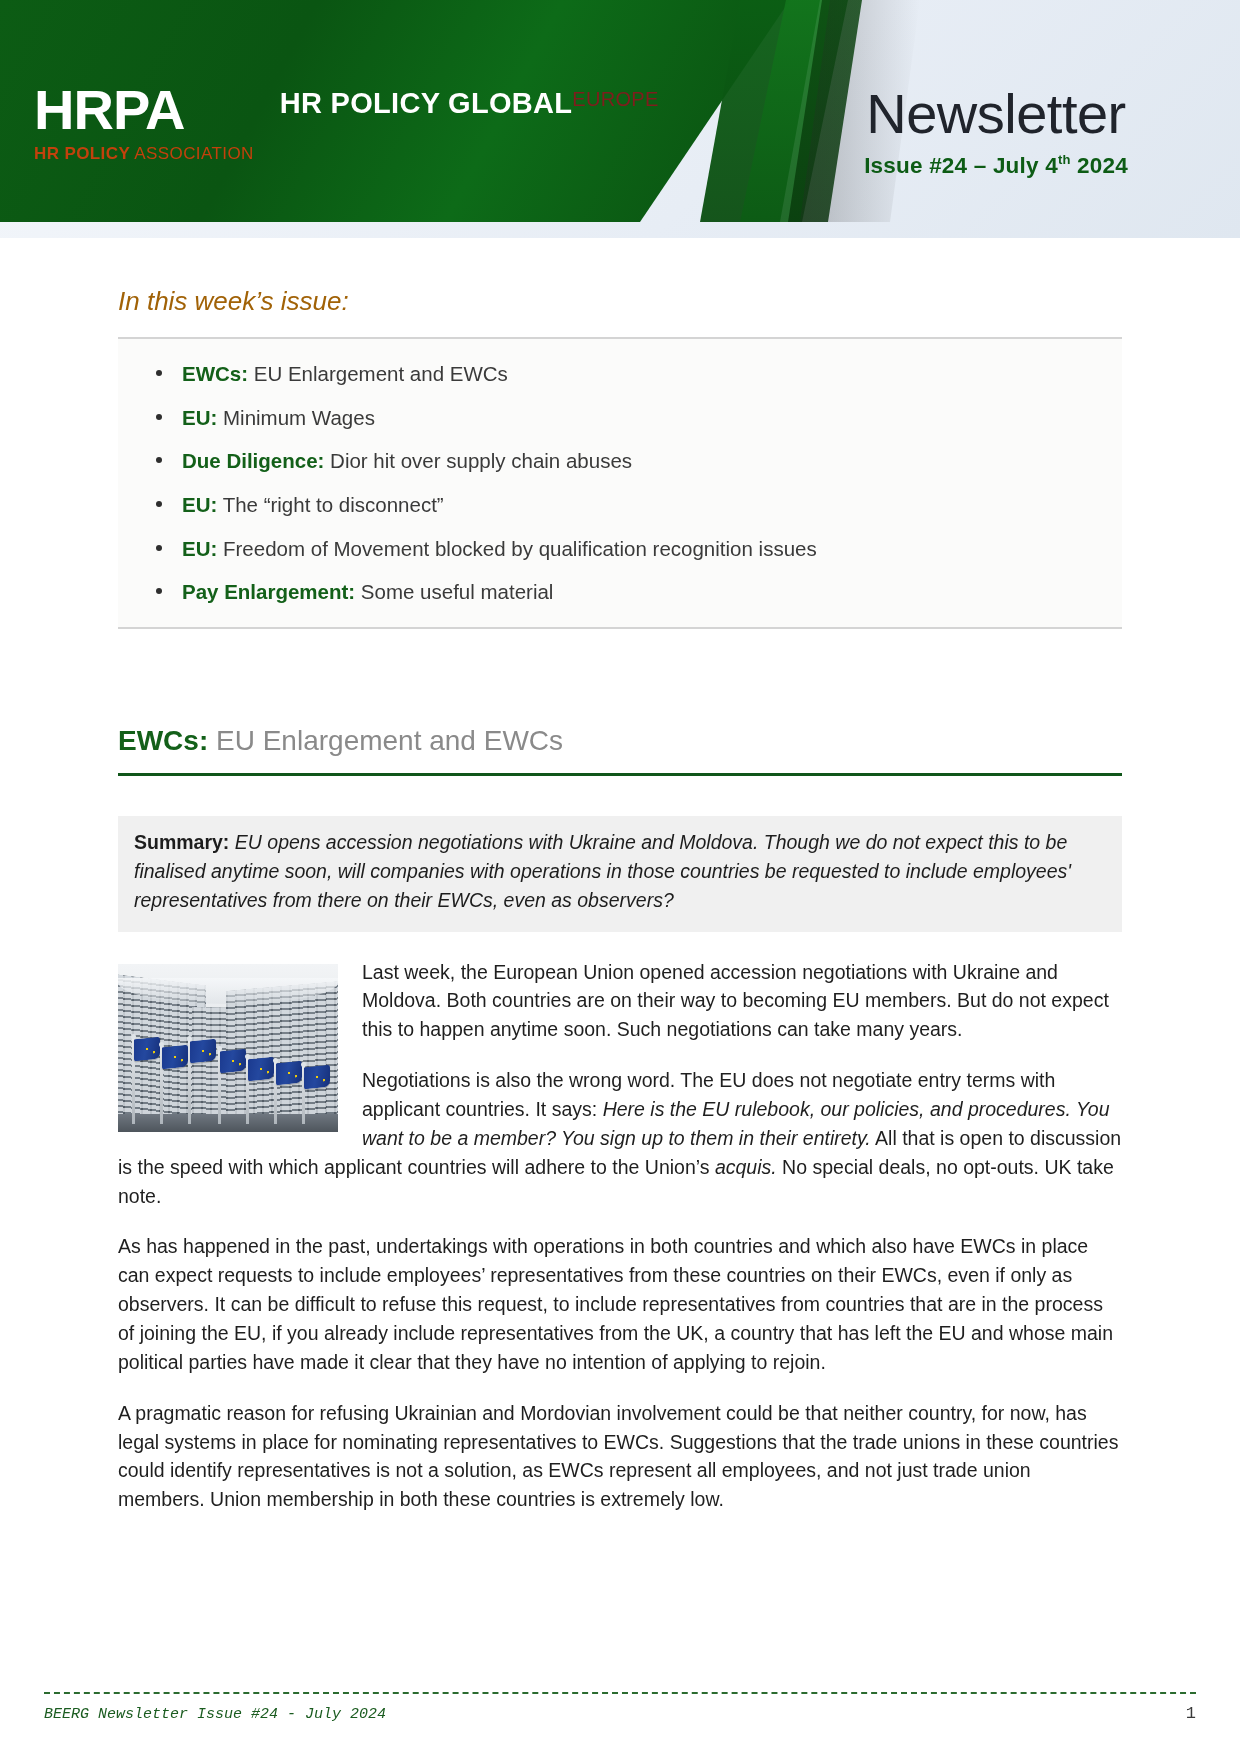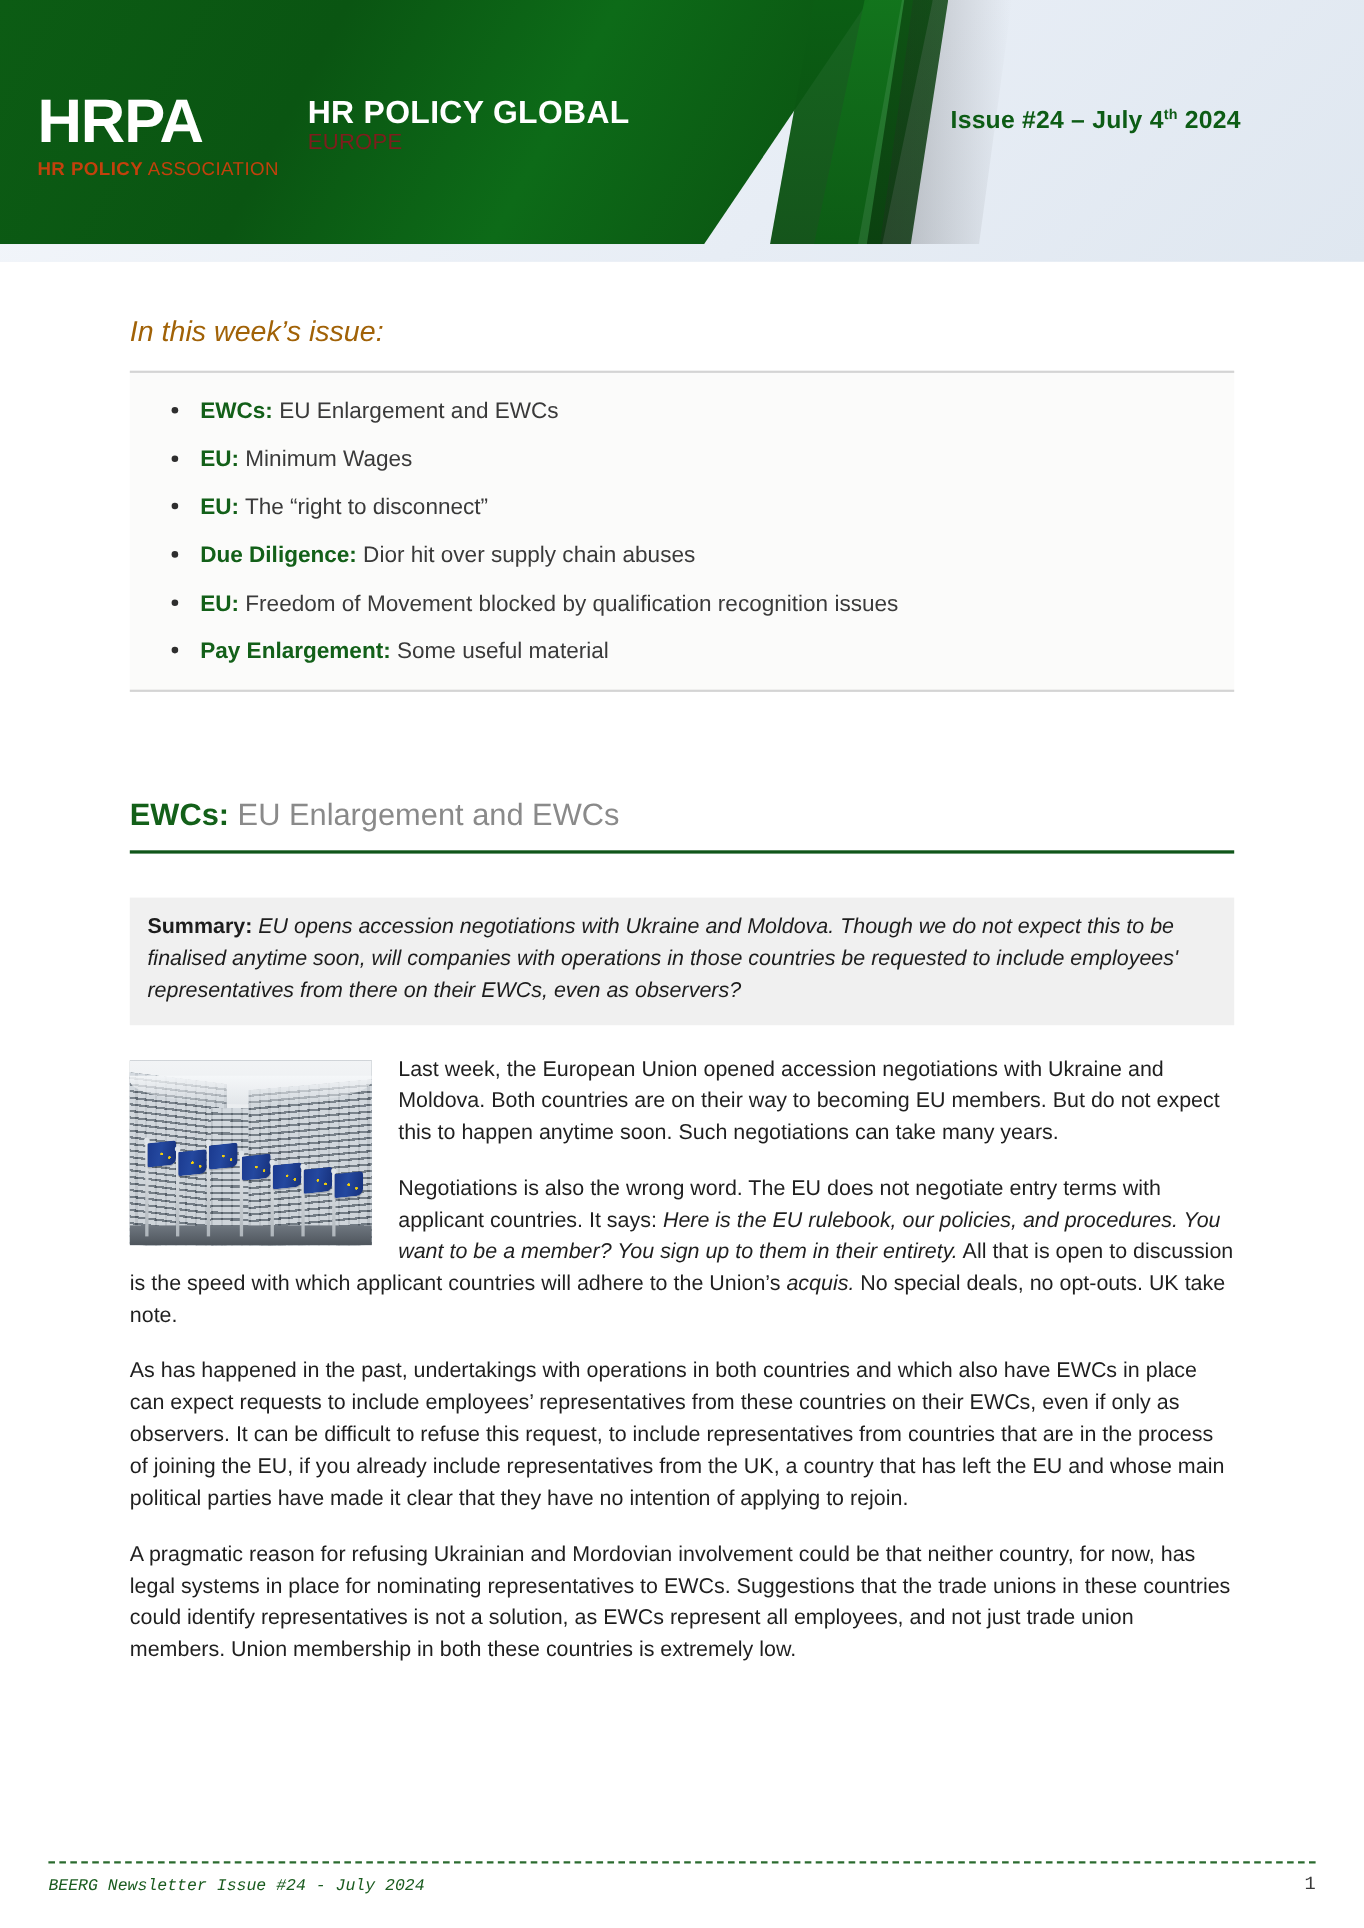--- a/index.html
+++ b/index.html
@@ -92,21 +92,21 @@
     color: #c2410c;
     letter-spacing: .4px;
     white-space: nowrap;
     text-align: center;
   }
   .hrpa-sub b { font-weight: bold; }
   .hrpa-sub span { font-weight: normal; }
   .global-wrap {
     padding-top: 6px;
     display: flex;
-    flex-direction: column;
+    flex-direction: row;
   }
   .global-l1 {
     font-size: 29px;
     font-weight: bold;
     color: #ffffff;
     line-height: 1.05;
     letter-spacing: .3px;
     white-space: nowrap;
   }
   .global-l2 {
@@ -331,34 +331,35 @@
         <b>HR POLICY</b><span> ASSOCIATION</span>
       </div>
     </div>
     <div class="global-wrap">
       <div class="global-l1">HR POLICY GLOBAL</div>
       <div class="global-l2">EUROPE</div>
     </div>
   </div>
 
   <div class="nl-title-block">
+    <div class="nl-title">Newsletter</div>
     <div class="nl-issue"><span>Issue #24 – July 4</span><sup>th</sup><span> 2024</span></div>
   </div>
 </div>
 
 <div class="page">
 
   <div class="issue-heading">In this week’s issue:</div>
 
   <div class="toc-box">
     <ul class="toc-list">
       <li><span class="dot"></span><b>EWCs:</b><span> EU Enlargement and EWCs</span></li>
       <li><span class="dot"></span><b>EU:</b><span> Minimum Wages</span></li>
+      <li><span class="dot"></span><b>Due Diligence:</b><span> Dior hit over supply chain abuses</span></li>
       <li><span class="dot"></span><b>EU:</b><span> The “right to disconnect”</span></li>
-      <li><span class="dot"></span><b>Due Diligence:</b><span> Dior hit over supply chain abuses</span></li>
       <li><span class="dot"></span><b>EU:</b><span> Freedom of Movement blocked by qualification recognition issues</span></li>
       <li><span class="dot"></span><b>Pay Enlargement:</b><span> Some useful material</span></li>
     </ul>
   </div>
 
   <div class="section-title"><b>EWCs:</b><span> EU Enlargement and EWCs</span></div>
   <div class="section-rule"></div>
 
   <div class="summary-box"><b>Summary:</b><span>  EU opens accession negotiations with Ukraine and Moldova. Though we do not expect this to be finalised anytime soon, will companies with operations in those countries be requested to include employees' representatives from there on their EWCs, even as observers?</span></div>
 

